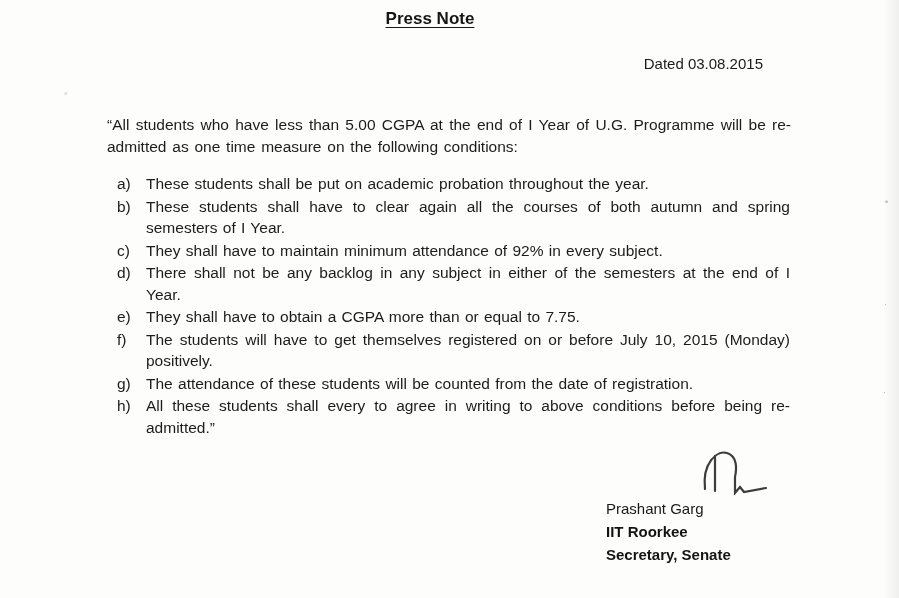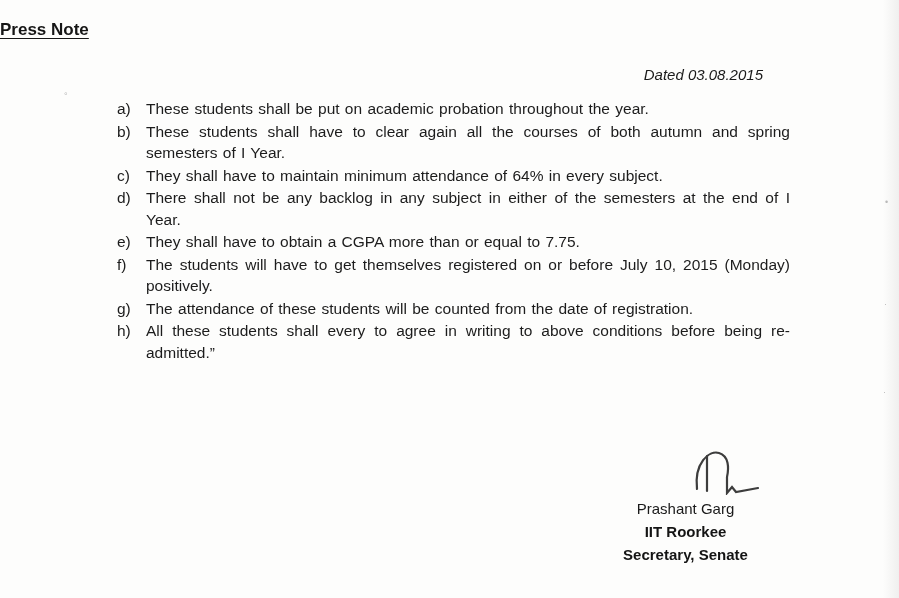--- a/index.html
+++ b/index.html
@@ -22,35 +22,35 @@
   }
   .speck {
     position: absolute;
     color: #b9b9b9;
     font-size: 9px;
     line-height: 9px;
     pointer-events: none;
   }
   .title {
     margin: 0;
-    padding-top: 20px;
+    padding-top: 9px;
     width: 860px;
+    text-align: center;
     font-size: 17px;
     font-weight: bold;
     text-decoration: underline;
     text-underline-offset: 3px;
     color: #161616;
   }
   .dated {
     margin-top: 26px;
     padding-right: 136px;
     text-align: right;
     font-size: 15px;
     color: #1a1a1a;
-    font-style: italic;
   }
   .intro {
     margin: 42px 108px 0 107px;
     font-size: 15.5px;
     line-height: 22px;
     text-align: justify;
     word-spacing: 1.5px;
   }
   .conditions {
     margin: 15px 109px 0 117px;
@@ -65,23 +65,22 @@
     flex: 0 0 29px;
   }
   .cond .text {
     flex: 1;
     text-align: justify;
     word-spacing: 1px;
   }
   .sig-block {
     position: absolute;
     top: 443px;
-    right: 126px;
+    right: 118px;
     width: 175px;
-    text-align: center;
     font-size: 15px;
     line-height: 23px;
   }
   .sig-block .squiggle {
     display: block;
     margin: 0 auto 2px 85px;
   }
   .sig-name { font-weight: normal; color: #1a1a1a; }
   .sig-bold { font-weight: bold; color: #141414; }
 </style>
@@ -93,33 +92,34 @@
   <div class="scan-edge"></div>
   <span class="speck" style="left:64px; top:92px;">°</span>
   <span class="speck" style="left:885px; top:198px;">•</span>
   <span class="speck" style="left:884px; top:300px;">·</span>
   <span class="speck" style="left:883px; top:388px;">·</span>
 
   <h1 class="title">Press Note</h1>
 
   <div class="dated">Dated 03.08.2015</div>
 
+  <p class="intro">“All students who have less than 5.00 CGPA at the end of I Year of U.G. Programme will be re-admitted as one time measure on the following conditions:</p>
 
   <div class="conditions">
     <div class="cond">
       <span class="marker">a)</span>
       <span class="text">These students shall be put on academic probation throughout the year.</span>
     </div>
     <div class="cond">
       <span class="marker">b)</span>
       <span class="text">These students shall have to clear again all the courses of both autumn and spring semesters of I Year.</span>
     </div>
     <div class="cond">
       <span class="marker">c)</span>
-      <span class="text">They shall have to maintain minimum attendance of 64% in every subject.</span>
+      <span class="text">They shall have to maintain minimum attendance of 92% in every subject.</span>
     </div>
     <div class="cond">
       <span class="marker">d)</span>
       <span class="text">There shall not be any backlog in any subject in either of the semesters at the end of I Year.</span>
     </div>
     <div class="cond">
       <span class="marker">e)</span>
       <span class="text">They shall have to obtain a CGPA more than or equal to 7.75.</span>
     </div>
     <div class="cond">

